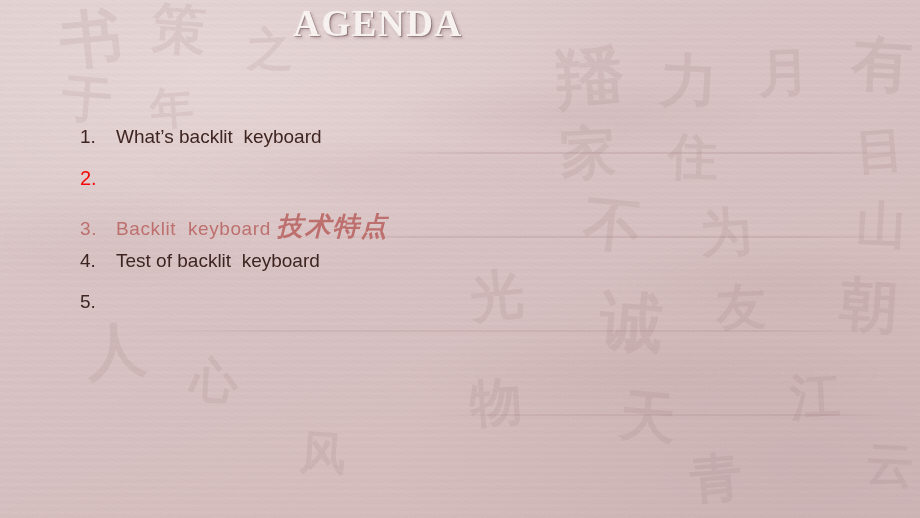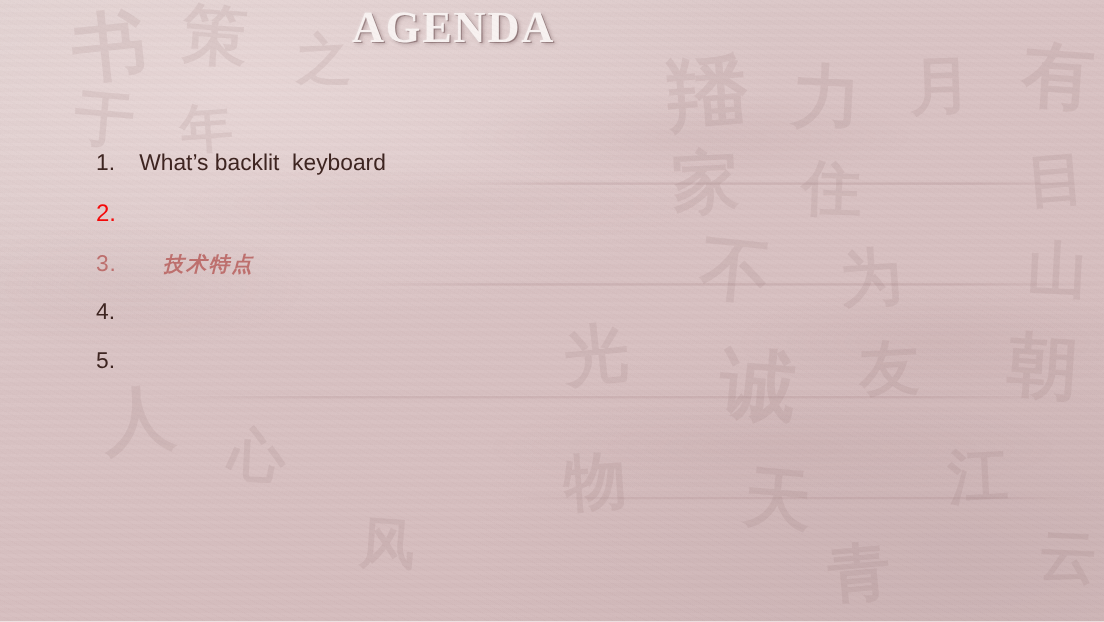--- a/index.html
+++ b/index.html
@@ -142,24 +142,23 @@
   .agenda-item.muted .agenda-num,
   .agenda-item.muted .agenda-text {
     color: #bd6f6d;
     font-size: 19px;
     font-weight: 400;
     letter-spacing: 0.6px;
   }
   .agenda-item.muted .cjk {
     font-family: "DejaVu Serif", "Liberation Serif", serif;
     font-weight: 700;
-    font-size: 17px;
+    font-size: 26px;
     letter-spacing: 2px;
     font-style: italic;
-    margin-left: 20px;
   }
 
   
   .grain {
     position: absolute;
     inset: 0;
     pointer-events: none;
     opacity: 0.30;
     background-image:
       repeating-linear-gradient(115deg, rgba(255,255,255,0.05) 0 1px, rgba(0,0,0,0.0) 1px 3px),
@@ -206,19 +205,19 @@
       <div class="bg-rule" style="left: 300px; top: 236px; width: 620px;"></div>
       <div class="bg-rule" style="left: 120px; top: 330px; width: 800px;"></div>
       <div class="bg-rule" style="left: 420px; top: 414px; width: 500px;"></div>
     </div>
 
   <div id="title">AGENDA</div>
 
   <div id="agenda-list">
       <div class="agenda-item dark"><span class="agenda-num">1.</span><span class="agenda-text">What’s backlit  keyboard</span></div>
       <div class="agenda-item accent"><span class="agenda-num">2.</span></div>
-      <div class="agenda-item muted"><span class="agenda-num">3.</span><span class="agenda-text cjk">技术特点</span></div>
-      <div class="agenda-item dark"><span class="agenda-num">4.</span></div>
+      <div class="agenda-item muted"><span class="agenda-num">3.</span><span class="agenda-text">Backlit  keyboard </span><span class="agenda-text cjk">技术特点</span></div>
+      <div class="agenda-item dark"><span class="agenda-num">4.</span><span class="agenda-text">Test of backlit  keyboard</span></div>
       <div class="agenda-item dark"><span class="agenda-num">5.</span></div>
     </div>
 
   <div class="grain"></div>
 </div>
 
 </body></html>

